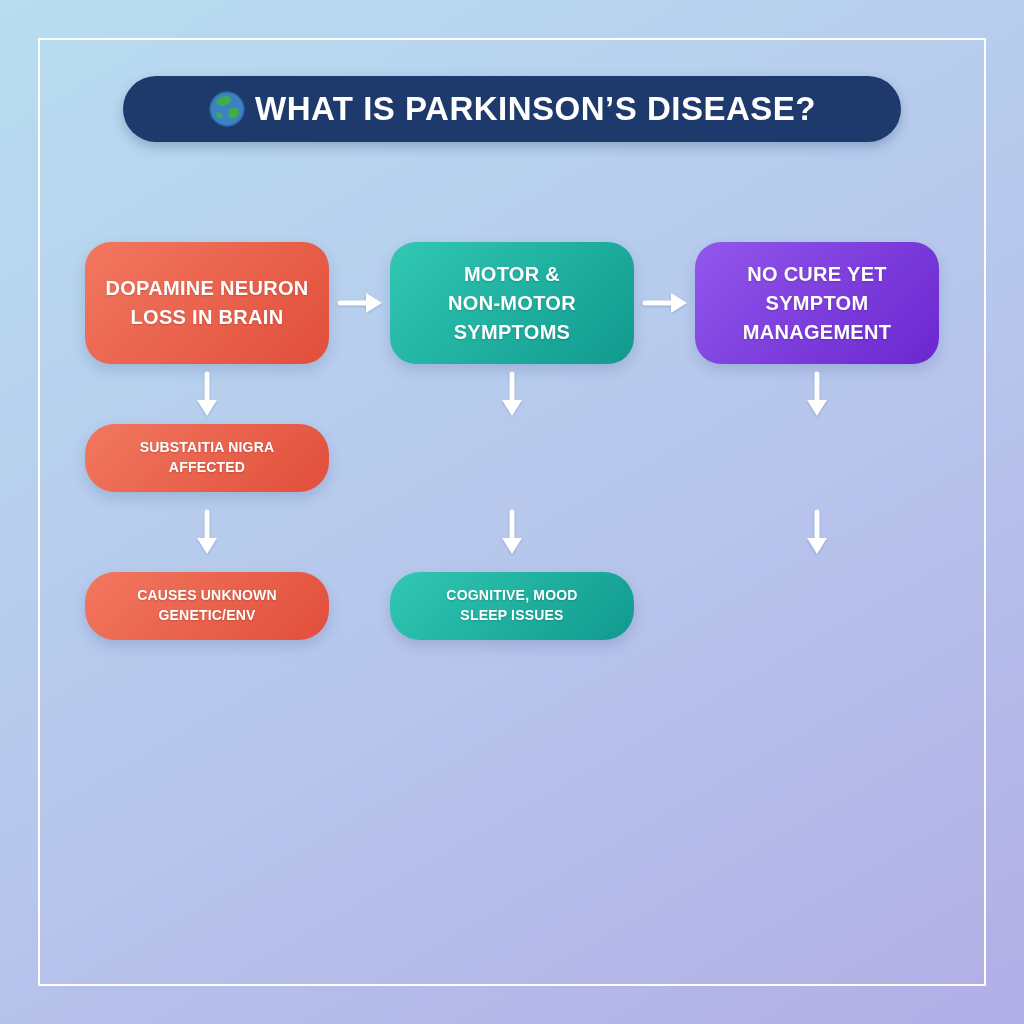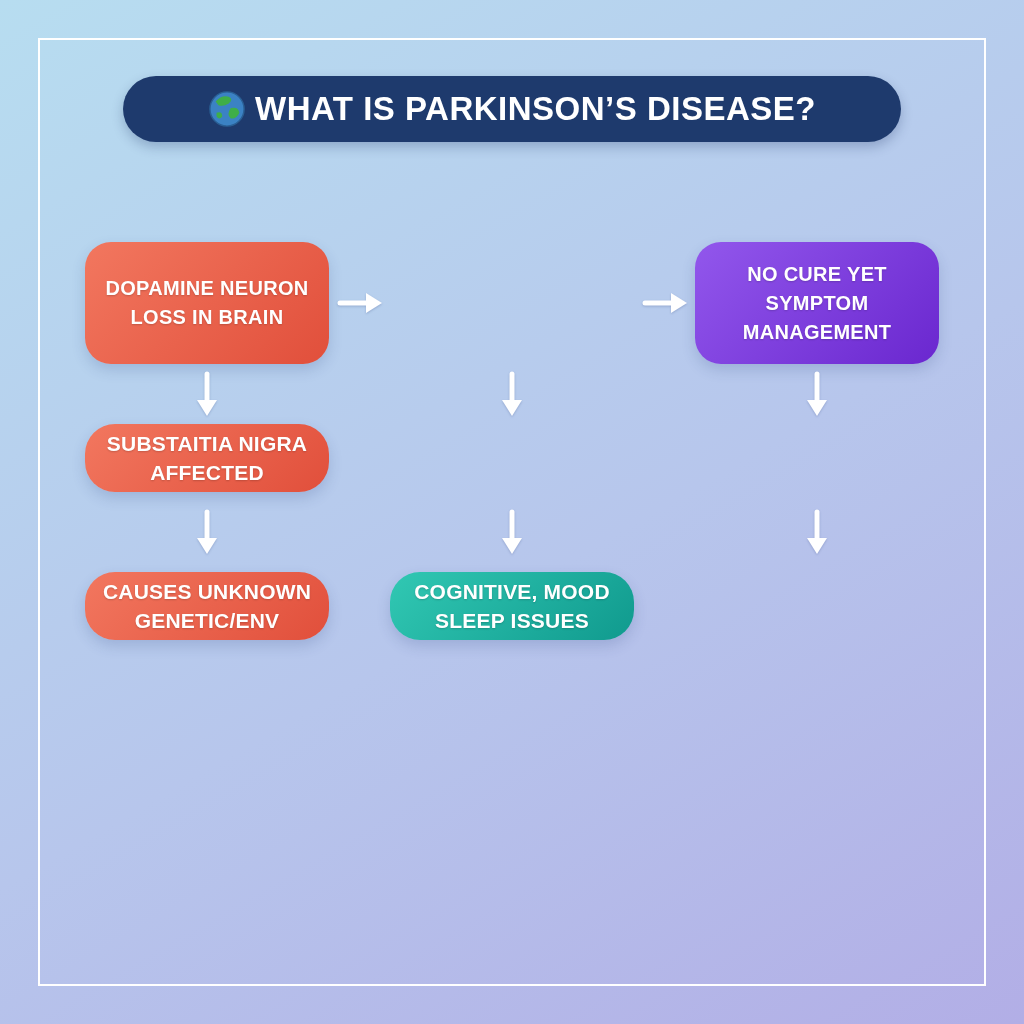--- a/index.html
+++ b/index.html
@@ -74,21 +74,21 @@
 
   .box {
     width: 100%; height: 100%;
     display: flex; align-items: center; justify-content: center;
     color: #ffffff; font-weight: bold; text-align: center;
     white-space: pre-line;
     text-shadow: 0 1px 2px rgba(0,0,0,0.18);
     box-shadow: 0 6px 14px rgba(40, 60, 120, 0.18);
   }
   .big   { border-radius: 26px; font-size: 20px; line-height: 1.45; letter-spacing: 0.3px; }
-  .small { border-radius: 30px; font-size: 21px; line-height: 1.4;  letter-spacing: 0.2px; }
+  .small { border-radius: 30px; font-size: 14px; line-height: 1.4;  letter-spacing: 0.2px; }
 
   .red    { background: linear-gradient(135deg, var(--red-start, #f2775f),    var(--red-end, #e14f3b)); }
   .teal   { background: linear-gradient(135deg, var(--teal-start, #31c8b3),   var(--teal-end, #109a8e)); }
   .purple { background: linear-gradient(135deg, var(--purple-start, #9257ec), var(--purple-end, #6a27cf)); }
 
   .arrow-cell { display: flex; align-items: center; justify-content: center; }
   .arrow-cell svg { display: block; filter: drop-shadow(0 1px 1px rgba(40,60,120,0.25)); }
 </style>
 </head>
 <body>
@@ -117,20 +117,23 @@
       <div class="box big red c1 r1">DOPAMINE NEURON
 LOSS IN BRAIN</div>
 
       <div class="arrow-cell g2 r1">
         <svg width="46" height="30" viewBox="0 0 46 30" aria-hidden="true">
           <line x1="3" y1="15" x2="31" y2="15" stroke="#ffffff" stroke-width="5" stroke-linecap="round"></line>
           <path d="M45 15 L29 5 L29 25 Z" fill="#ffffff"></path>
         </svg>
       </div>
 
+      <div class="box big teal c3 r1">MOTOR &amp;
+NON-MOTOR
+SYMPTOMS</div>
 
       <div class="arrow-cell g4 r1">
         <svg width="46" height="30" viewBox="0 0 46 30" aria-hidden="true">
           <line x1="3" y1="15" x2="31" y2="15" stroke="#ffffff" stroke-width="5" stroke-linecap="round"></line>
           <path d="M45 15 L29 5 L29 25 Z" fill="#ffffff"></path>
         </svg>
       </div>
 
       <div class="box big purple c5 r1">NO CURE YET
 SYMPTOM

